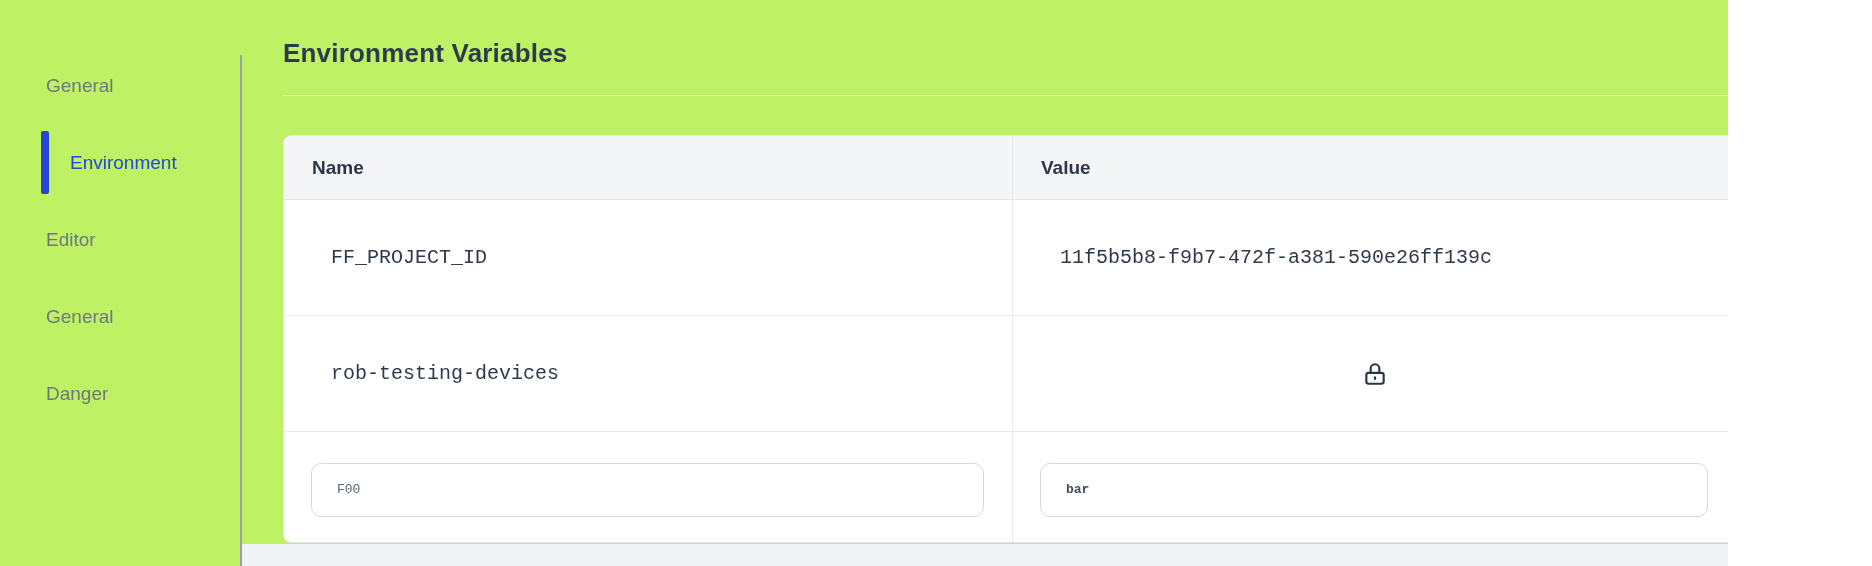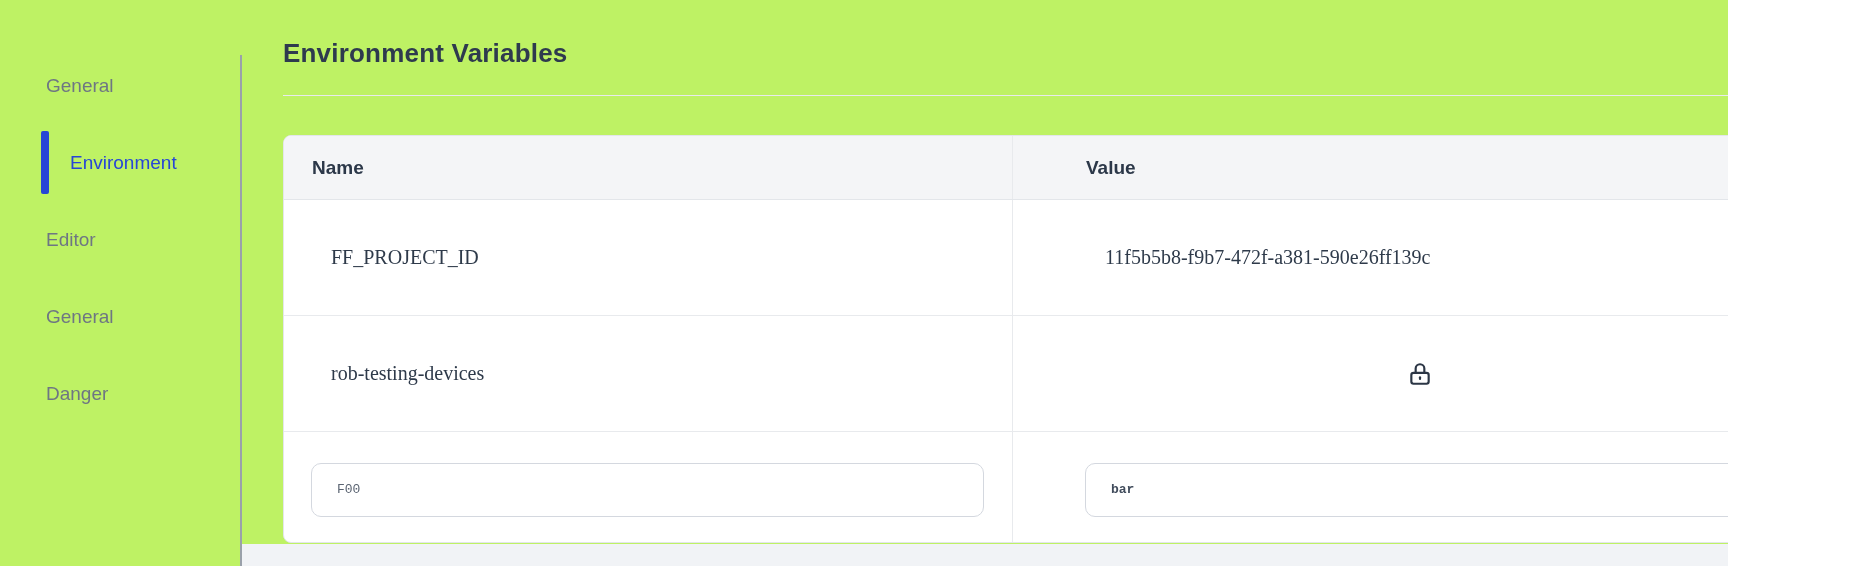--- a/index.html
+++ b/index.html
@@ -17,31 +17,31 @@
   .nav-item.active{color:#2746d6;margin-left:24px;}
   .active-bar{position:absolute;left:17px;top:7px;width:8px;height:63px;border-radius:2px;background:#2746d6;}
   .divider{position:absolute;left:240px;top:55px;width:2px;height:511px;background:#9aa1aa;}
   
   .page-title{position:absolute;left:283px;top:38px;margin:0;font-size:26px;font-weight:700;
     color:#2e3a4e;letter-spacing:0.2px;}
   .title-rule{position:absolute;left:283px;top:95px;width:1567px;height:1px;background:#e8eaee;}
   
   .env-table{position:absolute;left:283px;top:135px;width:1567px;height:408px;box-sizing:border-box;
     background:#ffffff;border:1px solid #e3e6ea;border-radius:8px;overflow:hidden;}
-  .trow{display:grid;grid-template-columns:729px 724px auto;gap:45px;}
+  .trow{display:grid;grid-template-columns:729px 724px auto;}
   .thead{height:63px;background:#f4f5f7;border-bottom:1px solid #e3e6ea;}
   .th{display:flex;align-items:center;padding-left:28px;font-size:19px;font-weight:700;
     color:#2c3849;box-sizing:border-box;border-right:1px solid #e8eaed;}
   .th:last-child{border-right:none;}
   .tbody-row{height:115px;border-bottom:1px solid #e8eaed;}
   .tbody-row:last-child{border-bottom:none;}
   .td{display:flex;align-items:center;box-sizing:border-box;border-right:1px solid #e8eaed;}
   .td:last-child{border-right:none;}
   .td.cell-text{padding-left:47px;}
-  .mono{font-family:Liberation Serif, serif;font-size:20px;color:#2e3a4a;}
+  .mono{font-family:Liberation Mono, monospace;font-size:20px;color:#2e3a4a;}
   .td.actions{justify-content:center;}
   
   .td.input-cell{padding-left:27px;padding-right:28px;}
   .env-input{width:100%;height:54px;box-sizing:border-box;border:1.5px solid #d4d8df;border-radius:10px;
     background:#ffffff;padding:0 0 0 25px;outline:none;
     font-family:"Liberation Mono",monospace;font-size:13px;}
   .env-input.name{color:#5b6472;}
   .env-input.value{color:#414c5c;font-weight:bold;}
   .icon-btn{background:none;border:none;padding:4px;cursor:pointer;display:flex;align-items:center;justify-content:center;}
   svg{display:block;}

